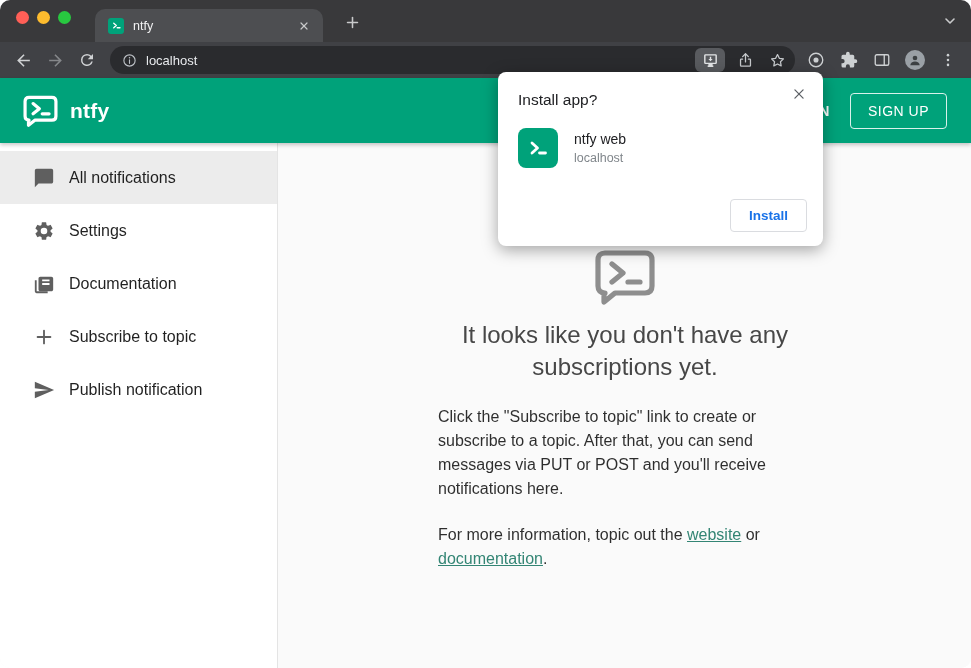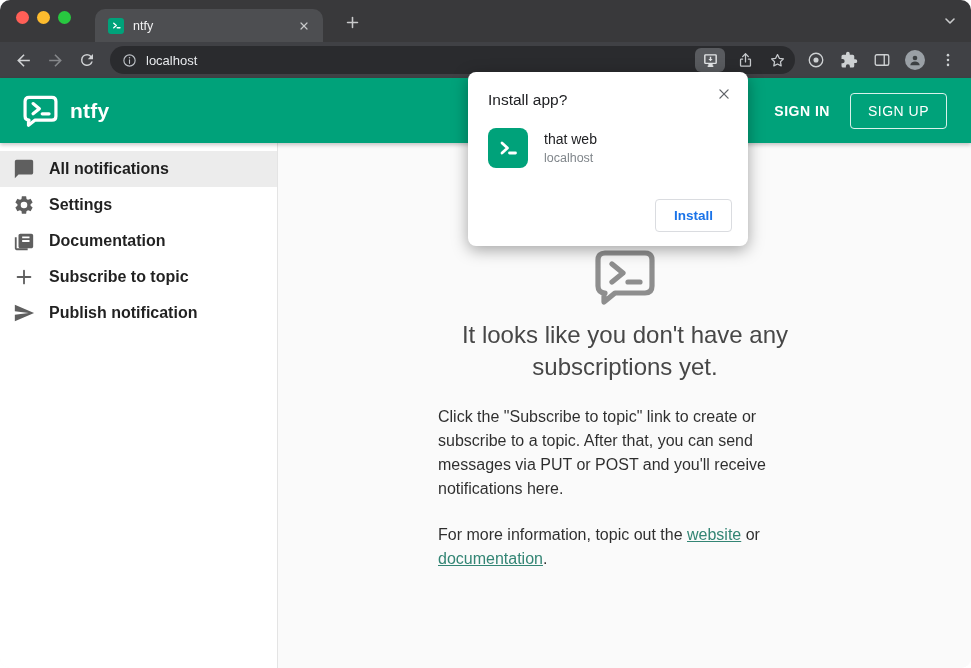--- a/index.html
+++ b/index.html
@@ -42,34 +42,34 @@
 
   
   .app-header { position:absolute; left:0; top:78px; width:971px; height:65px; background:#00a27a; display:flex; align-items:center; padding:0 24px 0 22px; box-shadow:0 2px 4px rgba(0,0,0,0.22); z-index:5; }
   .app-logo { width:37px; height:32px; color:#ffffff; flex:0 0 auto; }
   .brand { color:#ffffff; font-size:21px; font-weight:bold; margin-left:11px; letter-spacing:0.2px; }
   .header-spacer { flex:1; }
   .signin { color:#ffffff; font-size:14px; font-weight:bold; letter-spacing:0.5px; padding:9px 10px; margin-right:10px; cursor:default; }
   .signup { color:#ffffff; font-size:14px; font-weight:normal; letter-spacing:0.5px; padding:9px 17px; border:1px solid rgba(255,255,255,0.85); border-radius:4px; cursor:default; }
 
   
-  .dialog { position:absolute; left:468px; top:72px; width:280px; height:174px; background:#ffffff; border-radius:8px; box-shadow:0 4px 16px rgba(0,0,0,0.35); z-index:30; }
+  .dialog { position:absolute; left:498px; top:72px; width:325px; height:174px; background:#ffffff; border-radius:8px; box-shadow:0 4px 16px rgba(0,0,0,0.35); z-index:30; }
   .dlg-title { position:absolute; left:20px; top:19px; font-size:15.5px; color:#202124; }
   .dlg-close { position:absolute; right:12px; top:10px; width:24px; height:24px; display:flex; align-items:center; justify-content:center; color:#5f6368; }
   .dlg-close svg { width:14px; height:14px; }
   .dlg-appicon { position:absolute; left:20px; top:56px; width:40px; height:40px; border-radius:8px; background:#00a27a; display:flex; align-items:center; justify-content:center; color:#fff; }
   .dlg-appicon svg { width:24px; height:24px; }
   .dlg-appname { position:absolute; left:76px; top:59px; font-size:14px; color:#202124; }
   .dlg-origin { position:absolute; left:76px; top:79px; font-size:12.5px; color:#80868b; }
   .dlg-buttons { position:absolute; right:16px; bottom:14px; display:flex; gap:10px; }
   .dlg-btn { background:#ffffff; border:1px solid #dadce0; border-radius:4px; color:#1a73e8; font-size:13.5px; font-weight:bold; font-family:"Liberation Sans", sans-serif; padding:8px 18px; cursor:default; }
 
   
   .sidebar { position:absolute; left:0; top:143px; width:278px; bottom:0; background:#ffffff; border-right:1px solid #e4e4e4; padding-top:8px; }
-  .side-item { height:36px; display:flex; align-items:center; padding-left:12px; cursor:default;font-weight:bold; }
+  .side-item { height:53px; display:flex; align-items:center; padding-left:32px; cursor:default; }
   .side-item.selected { background:#ececec; }
   .side-icon { width:24px; height:24px; color:#5f5f5f; flex:0 0 auto; display:flex; align-items:center; justify-content:center; }
   .side-icon svg { width:22px; height:22px; }
   .side-label { margin-left:13px; font-size:16px; color:rgba(0,0,0,0.87); }
 
   
   .main { position:absolute; left:279px; top:143px; right:0; bottom:0; background:#fafafa; }
   .empty { position:absolute; left:159px; top:106px; width:374px; }
   .empty-icon { width:64px; height:56px; color:#8e8e8e; display:block; margin:0 auto; }
   .empty-heading { margin-top:14px; font-size:24px; line-height:32px; color:#474747; text-align:center; }
@@ -274,20 +274,20 @@
           <path d="M5 5 L19 19"></path>
           <path d="M19 5 L5 19"></path>
         </svg>
     </div>
     <div class="dlg-appicon">
       <svg viewBox="0 0 24 24" fill="none" stroke="currentColor" stroke-width="2.8" stroke-linecap="round" stroke-linejoin="round">
           <path d="M6 7 L11.5 12 L6 17"></path>
           <path d="M13.5 17 H19.5"></path>
         </svg>
     </div>
-    <div class="dlg-appname">that web</div>
+    <div class="dlg-appname">ntfy web</div>
     <div class="dlg-origin">localhost</div>
     <div class="dlg-buttons">
       <button class="dlg-btn">Install</button>
     </div>
   </div>
 
 </div>
 
 </body></html>

